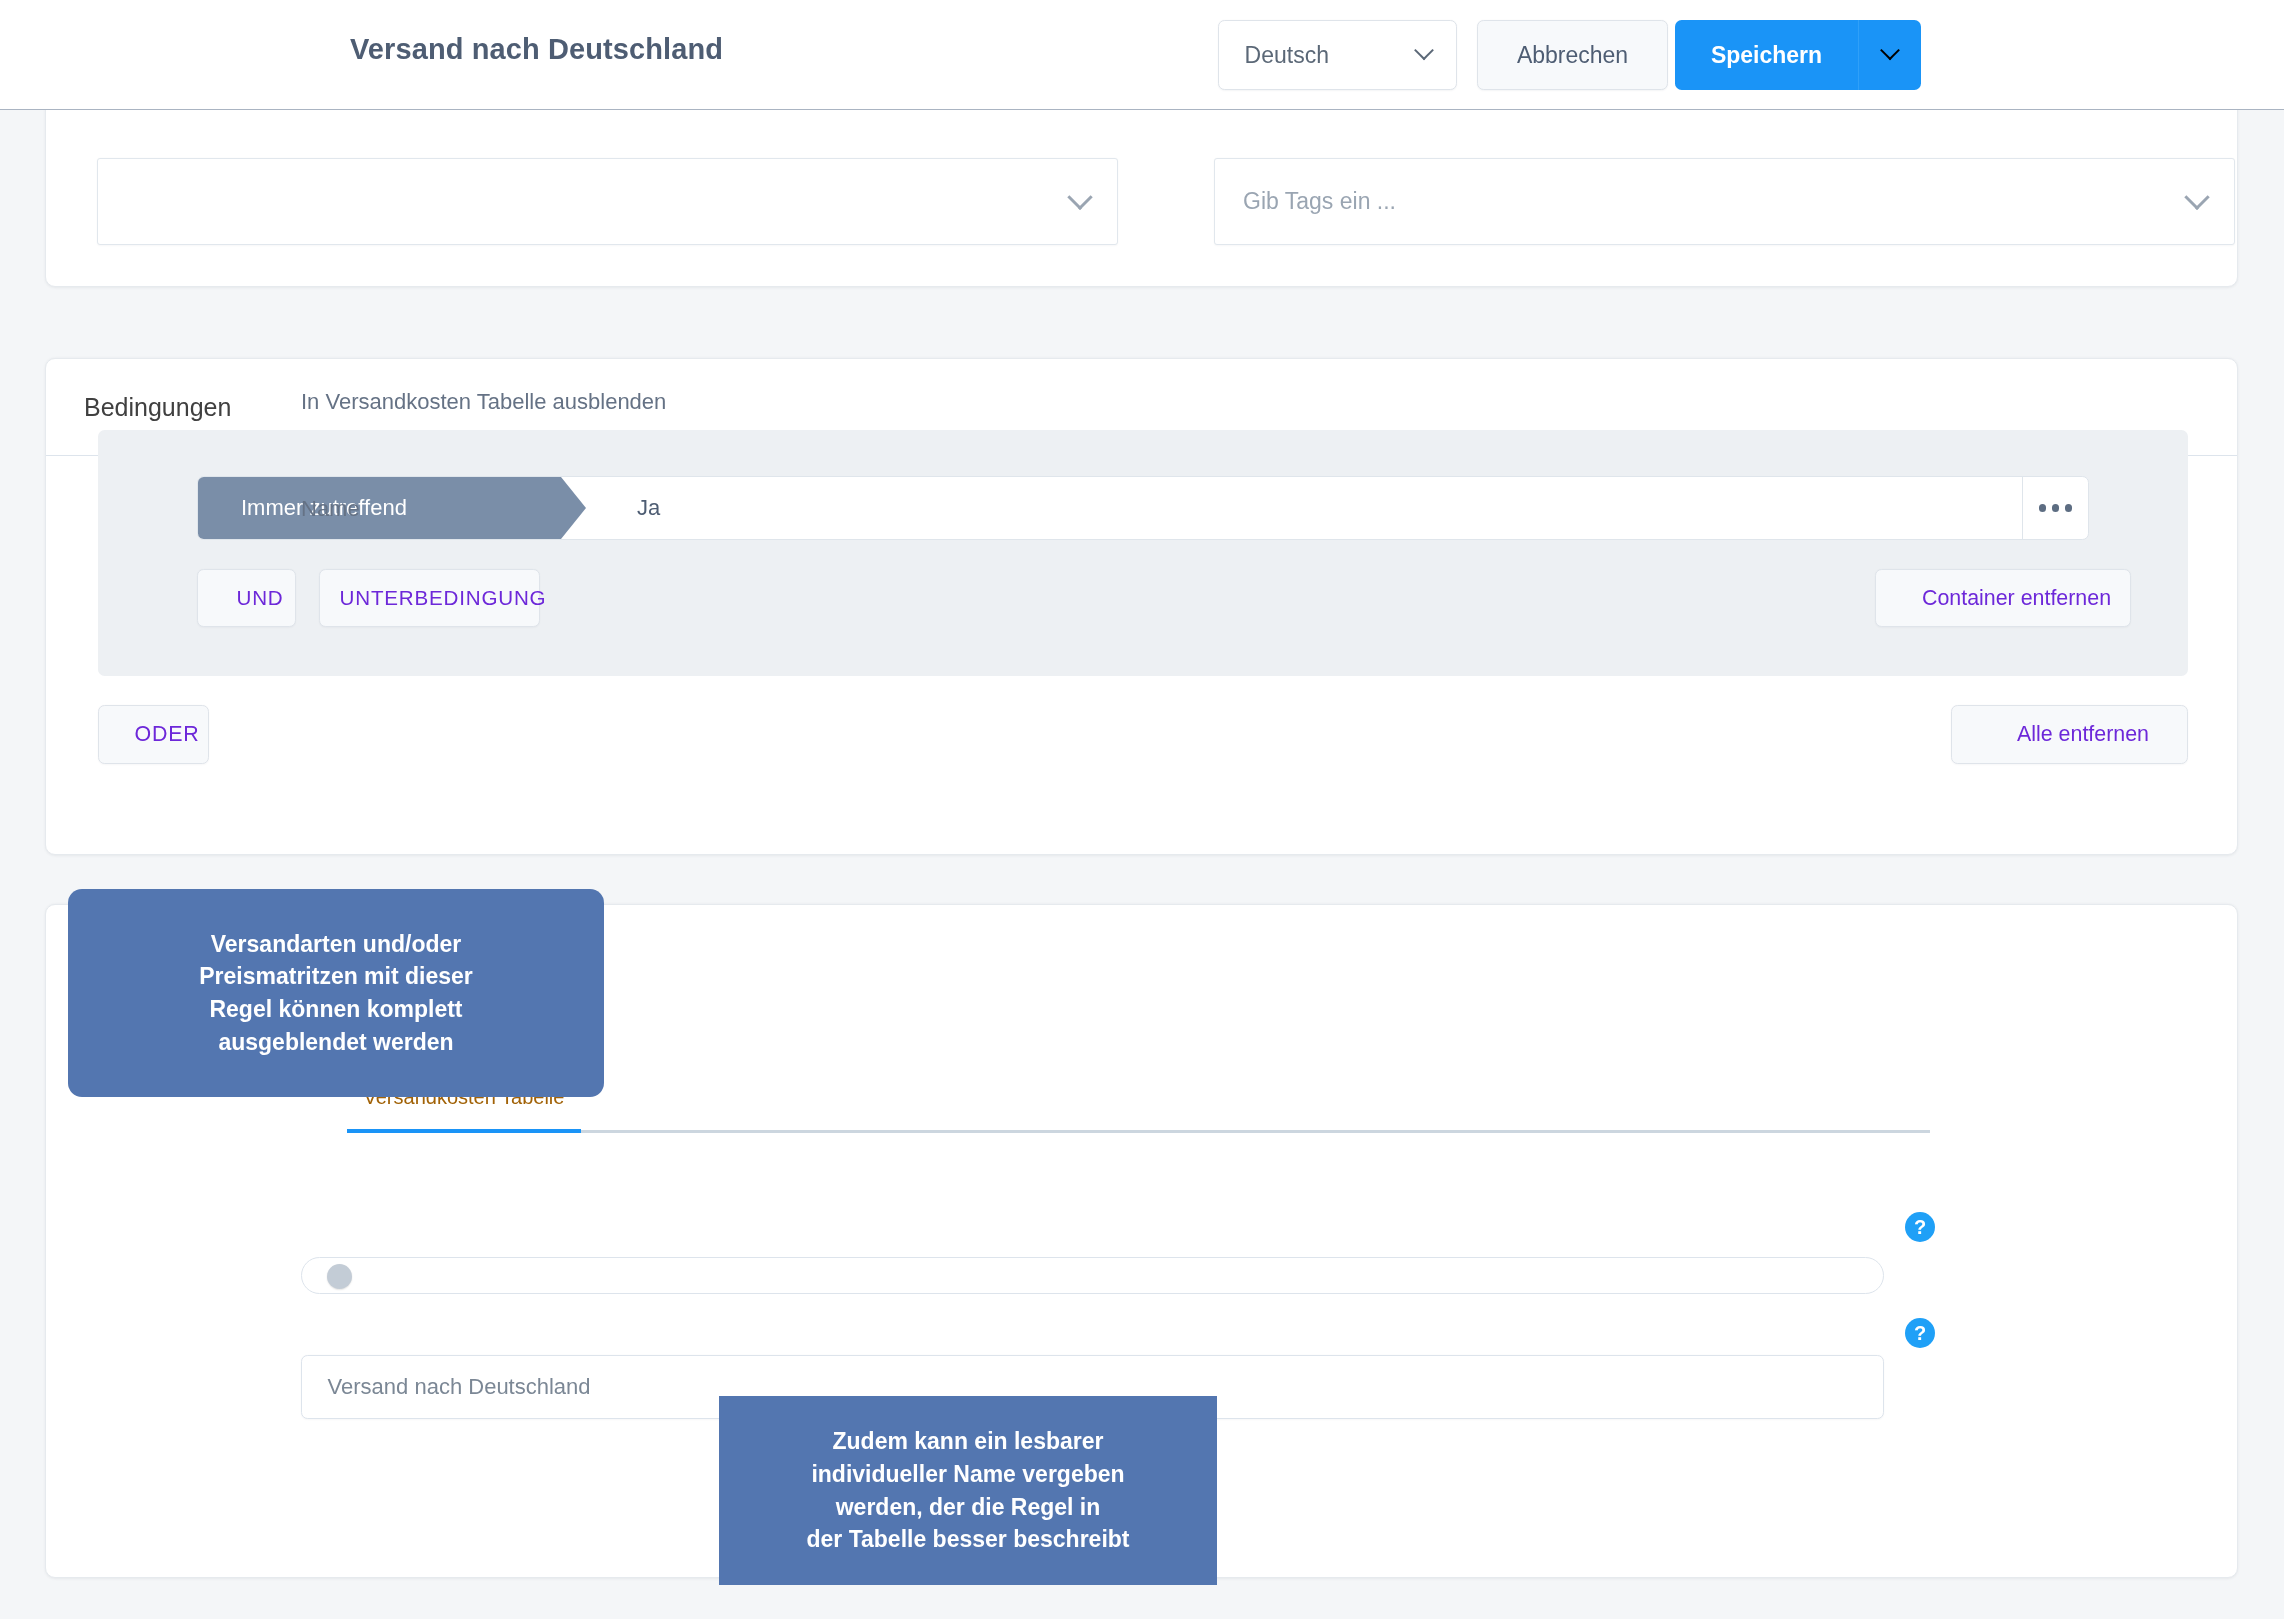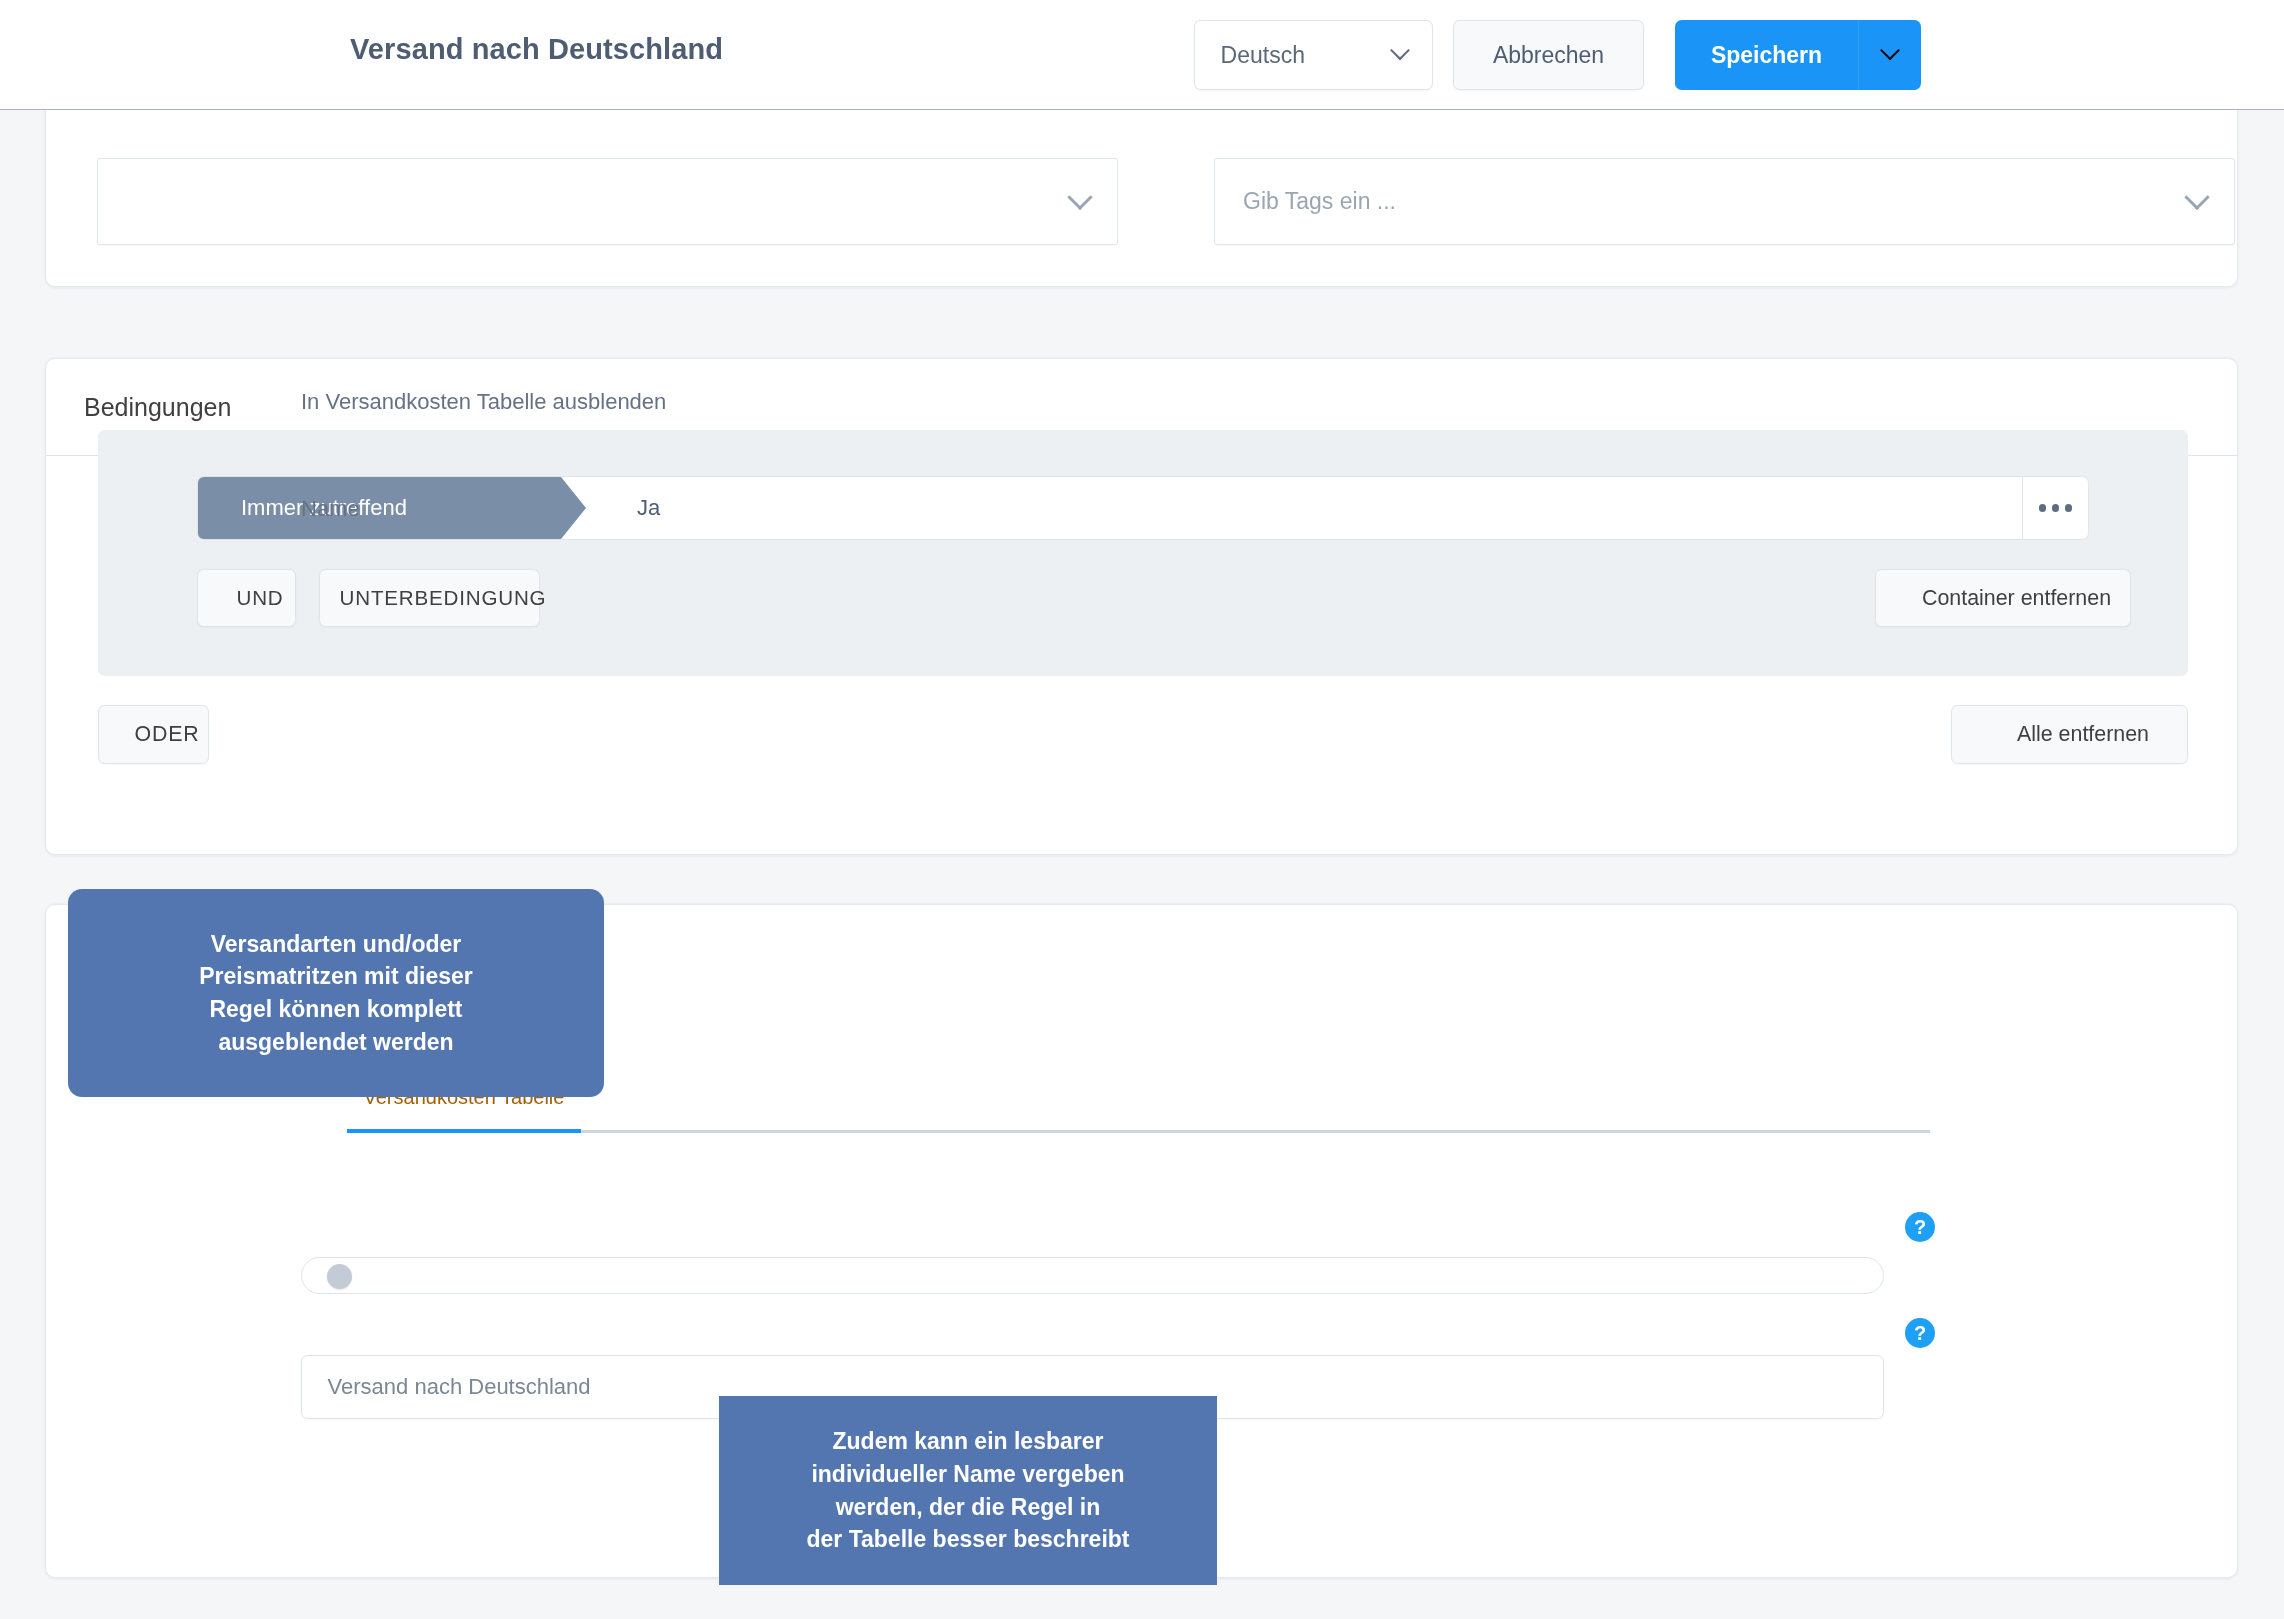--- a/index.html
+++ b/index.html
@@ -54,21 +54,21 @@
     border: 1.6px solid #dfe4ea;
     border-radius: 6.6px;
     display: flex;
     align-items: center;
     justify-content: center;
     font-size: 23px;
     color: #4e5d73;
     box-shadow: 0 0.8px 1.6px rgba(40,50,70,0.05);
   }
   .save-group {
-    margin-left: 31px;
+    margin-left: 7px;
     display: flex;
     height: 70px;
     border-radius: 6.6px;
     overflow: hidden;
   }
   .btn-save {
     width: 183px;
     background: #1a94f7;
     display: flex;
     align-items: center;
@@ -188,21 +188,21 @@
   }
 
   .btn-outline {
     position: absolute;
     background: #f7f9fb;
     border: 1.6px solid #dfe4ea;
     border-radius: 6.6px;
     display: flex;
     align-items: center;
     justify-content: center;
-    color: #404040;
+    color: #6d28d9;
     box-shadow: 0 0.8px 1.6px rgba(40,50,70,0.04);
     padding-left: 27px;
   }
   #btn-und  { left: 99px; top: 139px; width: 99px; height: 58px; font-size: 20.6px; letter-spacing: 0.8px; }
   #btn-sub  { left: 221px; top: 139px; width: 221px; height: 58px; font-size: 20.6px; letter-spacing: 0.8px; }
   #btn-rmc  { left: 1777px;top: 139px; width: 256px; height: 58px; font-size: 21.4px; }
   #btn-oder { left: 52px;  top: 346px; width: 111px; height: 59px; font-size: 21.4px; letter-spacing: 0.8px; }
   #btn-rma  { left: 1905px;top: 346px; width: 237px; height: 59px; font-size: 21.4px; }
 
   

